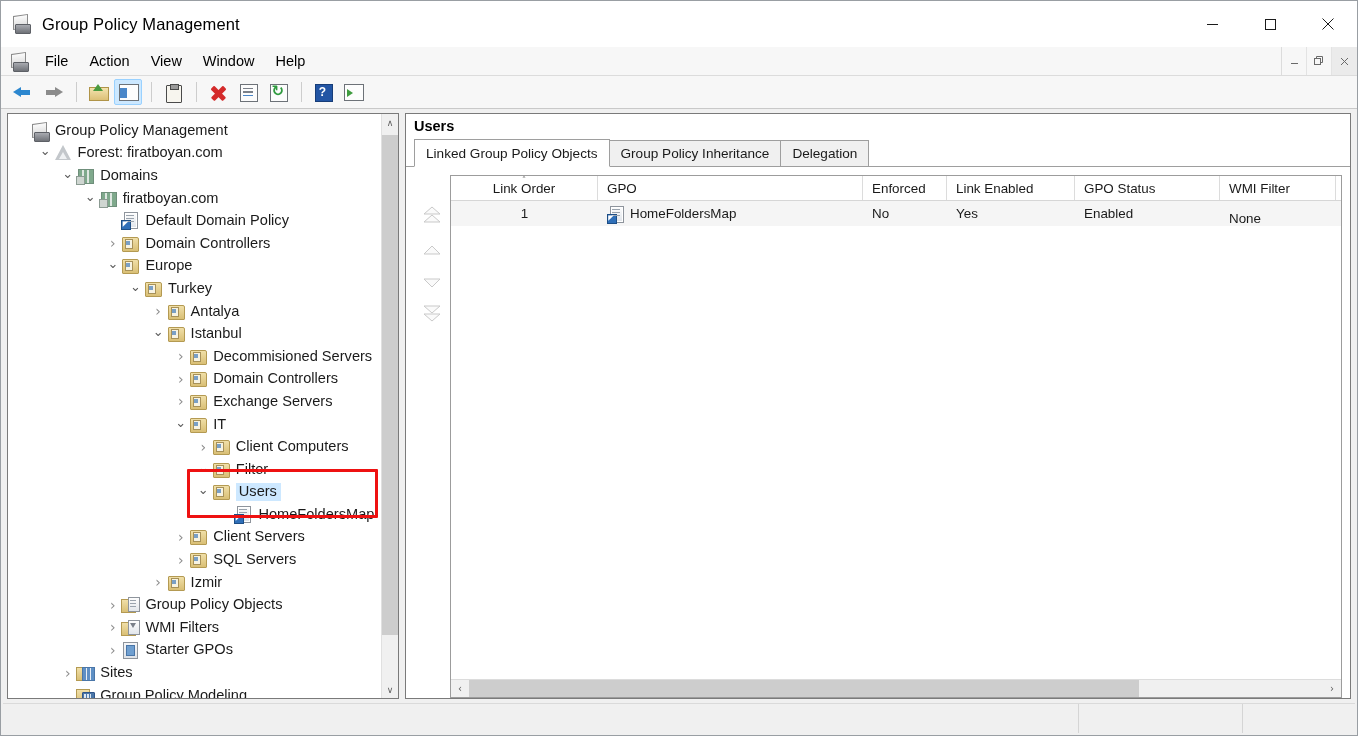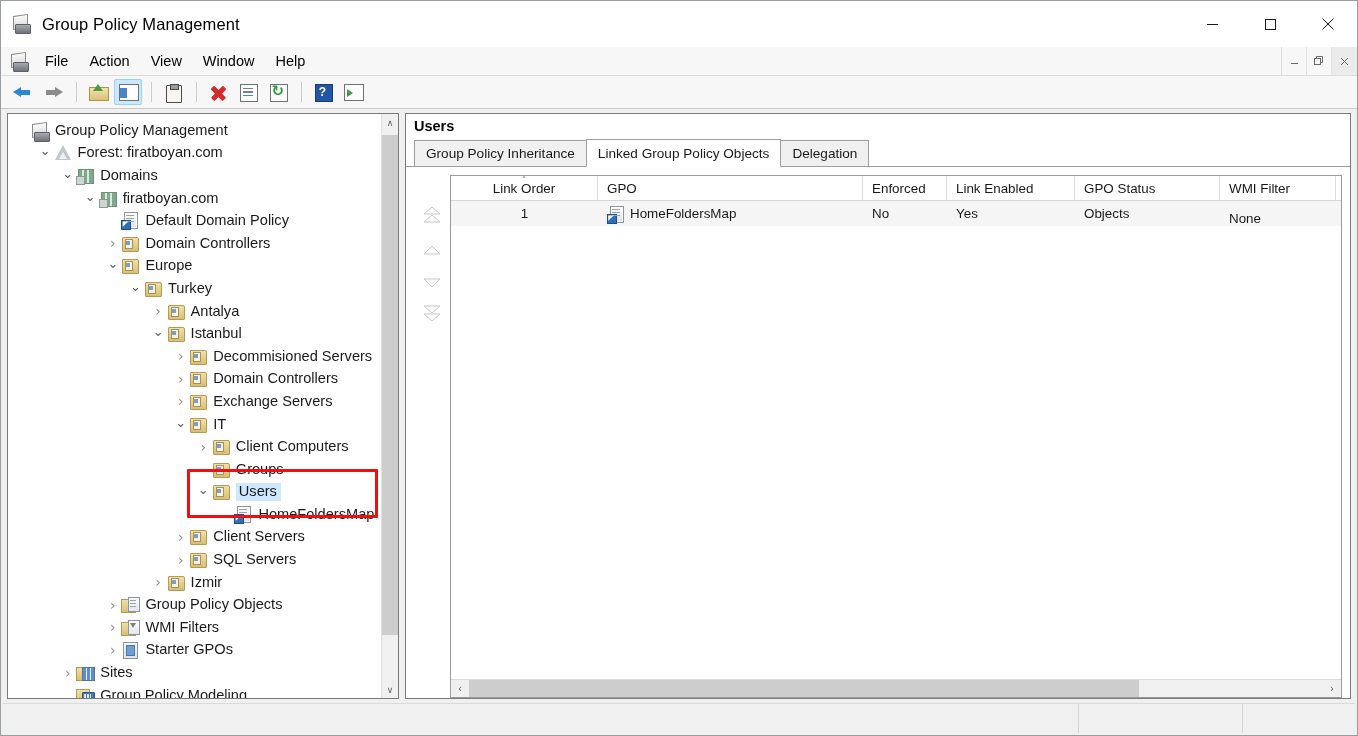--- a/index.html
+++ b/index.html
@@ -985,21 +985,21 @@
               <span class="tree-icon ou-ico">
                 <span class="ou-mark"></span>
               </span>
               <span class="tree-label">Client Computers</span>
             </div>
             <div class="tree-row" style="padding-left: 186.8px;">
               <span class="twisty open" style="font-size: 13px; padding-bottom: 4px;">⌄</span>
               <span class="tree-icon ou-ico">
                 <span class="ou-mark"></span>
               </span>
-              <span class="tree-label">Groups</span>
+              <span class="tree-label">Filter</span>
             </div>
             <div class="tree-row selected-row" style="padding-left: 186.8px;">
               <span class="twisty open" style="font-size: 13px; padding-bottom: 4px;">⌄</span>
               <span class="tree-icon ou-ico">
                 <span class="ou-mark"></span>
               </span>
               <span class="tree-label">Users</span>
             </div>
             <div class="tree-row" style="padding-left: 209.4px;">
               <span class="twisty">&nbsp;</span>
@@ -1070,25 +1070,25 @@
           <div id="tree-vthumb"></div>
         </div>
         <div class="sb-arrow">∨</div>
       </div>
     </div>
 
     <div id="right-pane">
       <div id="right-title">Users</div>
 
       <div id="tabstrip">
+          <div class="tab active">
+            <span>Linked Group Policy Objects</span>
+          </div>
           <div class="tab">
             <span>Group Policy Inheritance</span>
-          </div>
-          <div class="tab active">
-            <span>Linked Group Policy Objects</span>
           </div>
           <div class="tab">
             <span>Delegation</span>
           </div>
         </div>
 
       <div id="tab-body">
         <div id="order-buttons">
           <div class="ord-btn">
             <span>
@@ -1156,21 +1156,21 @@
                   </span>
                   <span>HomeFoldersMap</span>
                 </div>
                 <div class="lcell" style="width: 84px; flex: 0 0 84px;">
                   <span>No</span>
                 </div>
                 <div class="lcell" style="width: 128px; flex: 0 0 128px;">
                   <span>Yes</span>
                 </div>
                 <div class="lcell" style="width: 145px; flex: 0 0 145px;">
-                  <span>Objects</span>
+                  <span>Enabled</span>
                 </div>
                 <div class="lcell" style="width: 116px; flex: 0 0 116px; align-items: flex-end;">
                   <span>None</span>
                 </div>
               </div>
             </div>
           <div id="list-hscroll">
             <div class="hsb-arrow">‹</div>
             <div id="hsb-track">
               <div id="hsb-thumb" style="width: 78.5%;"></div>

